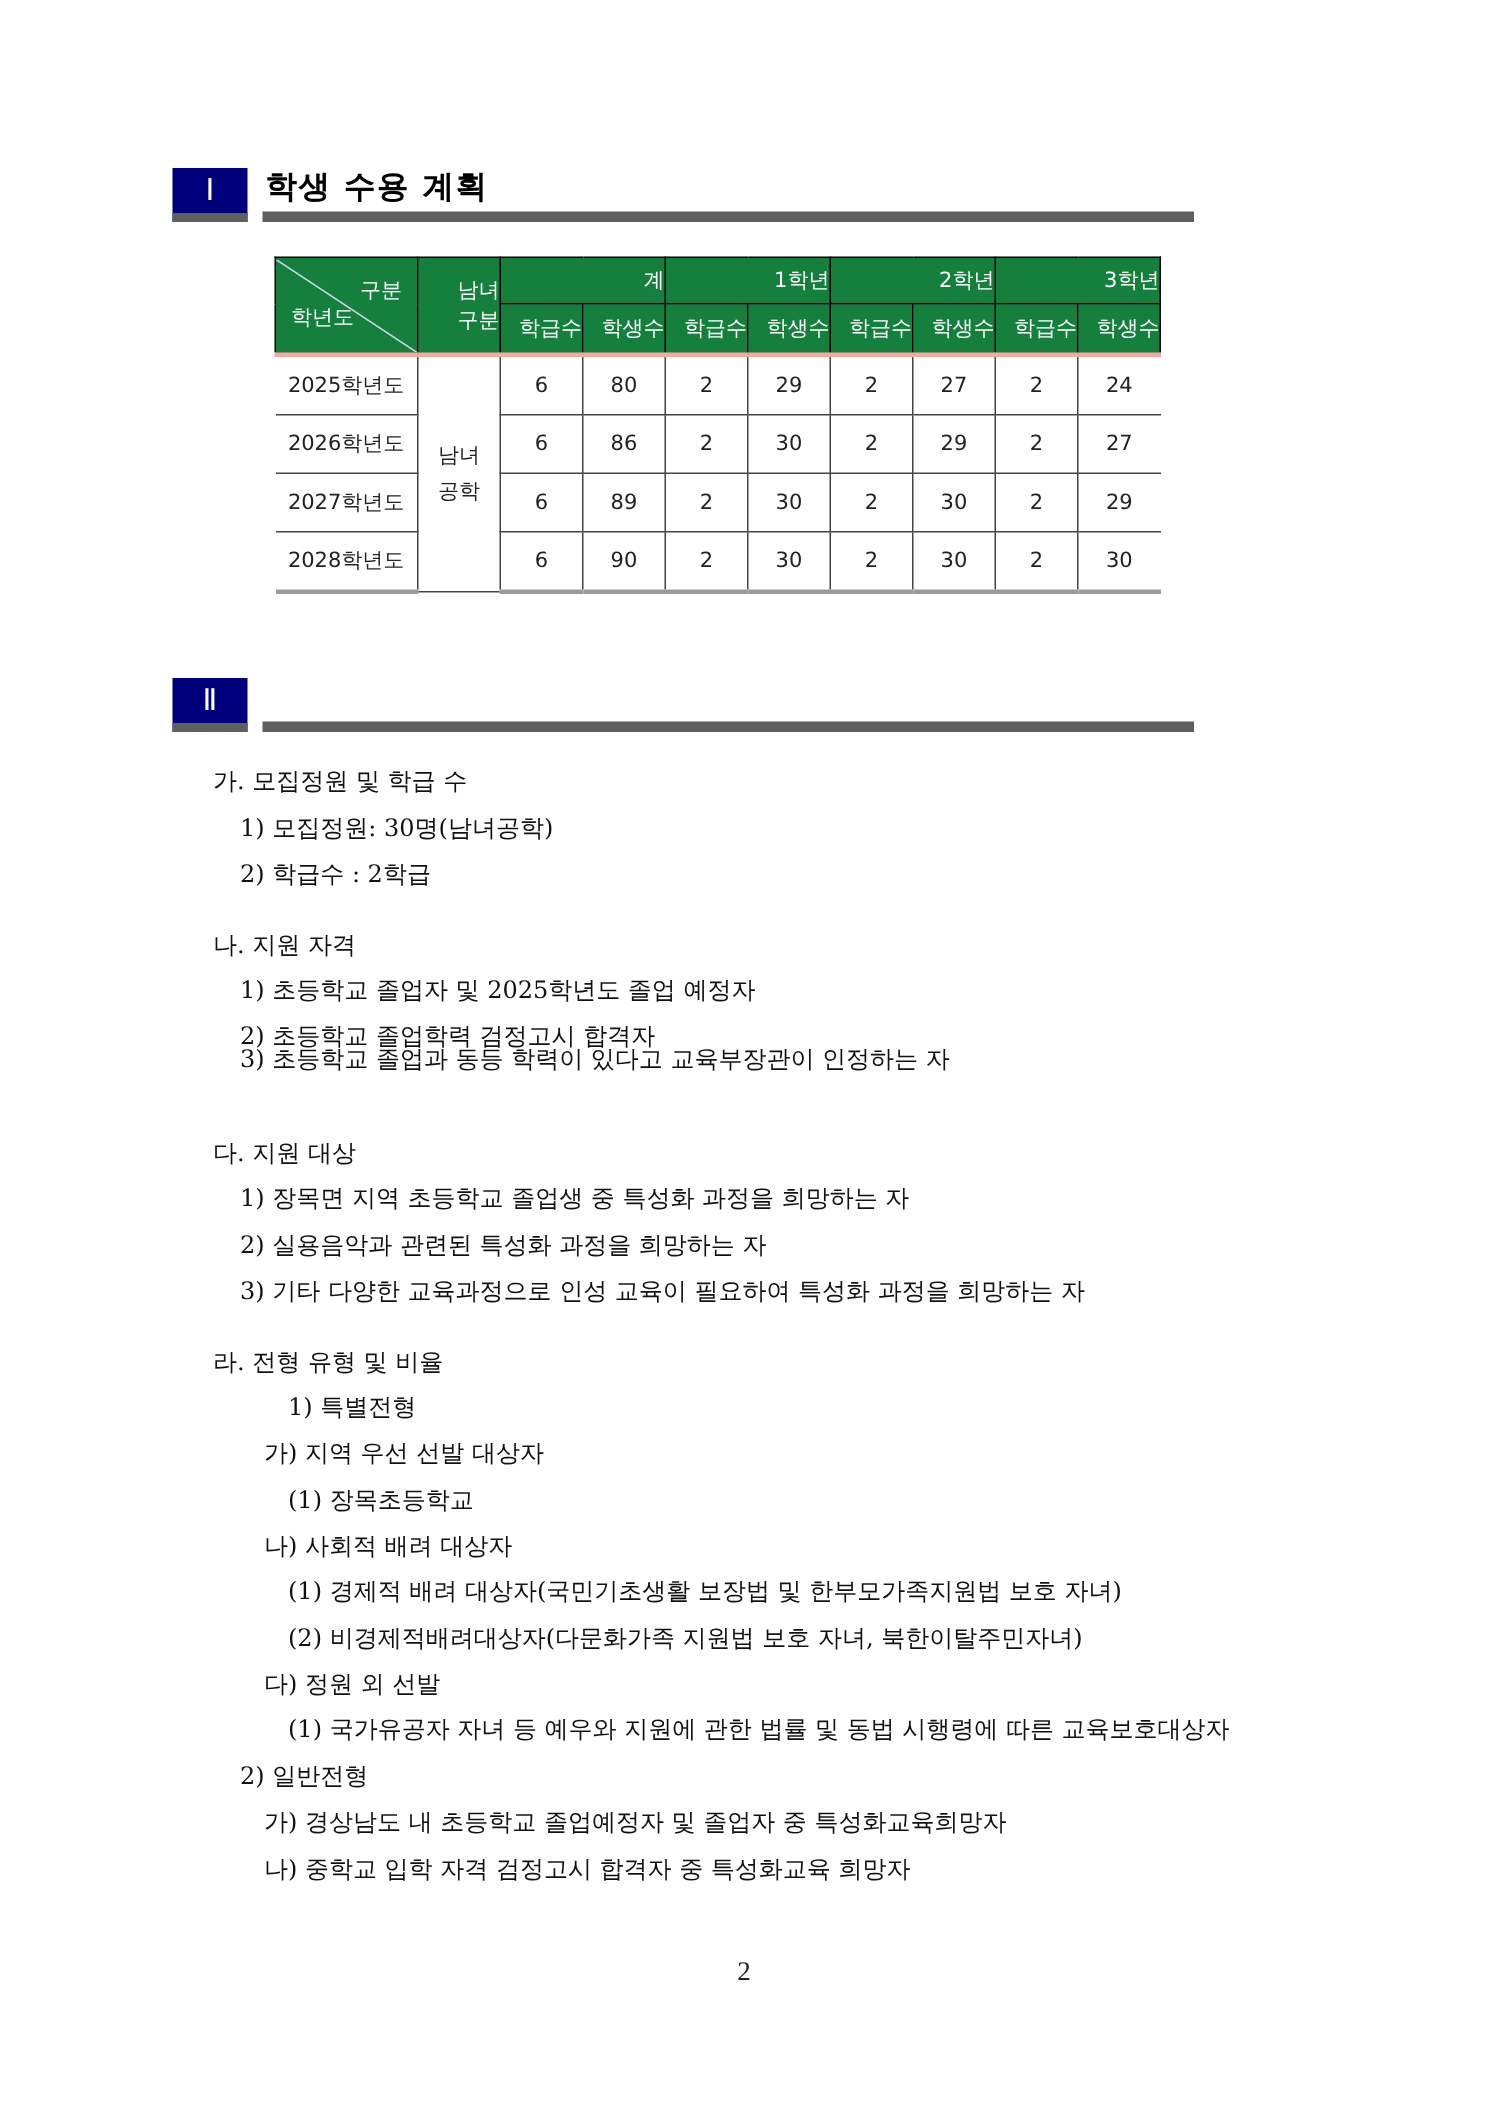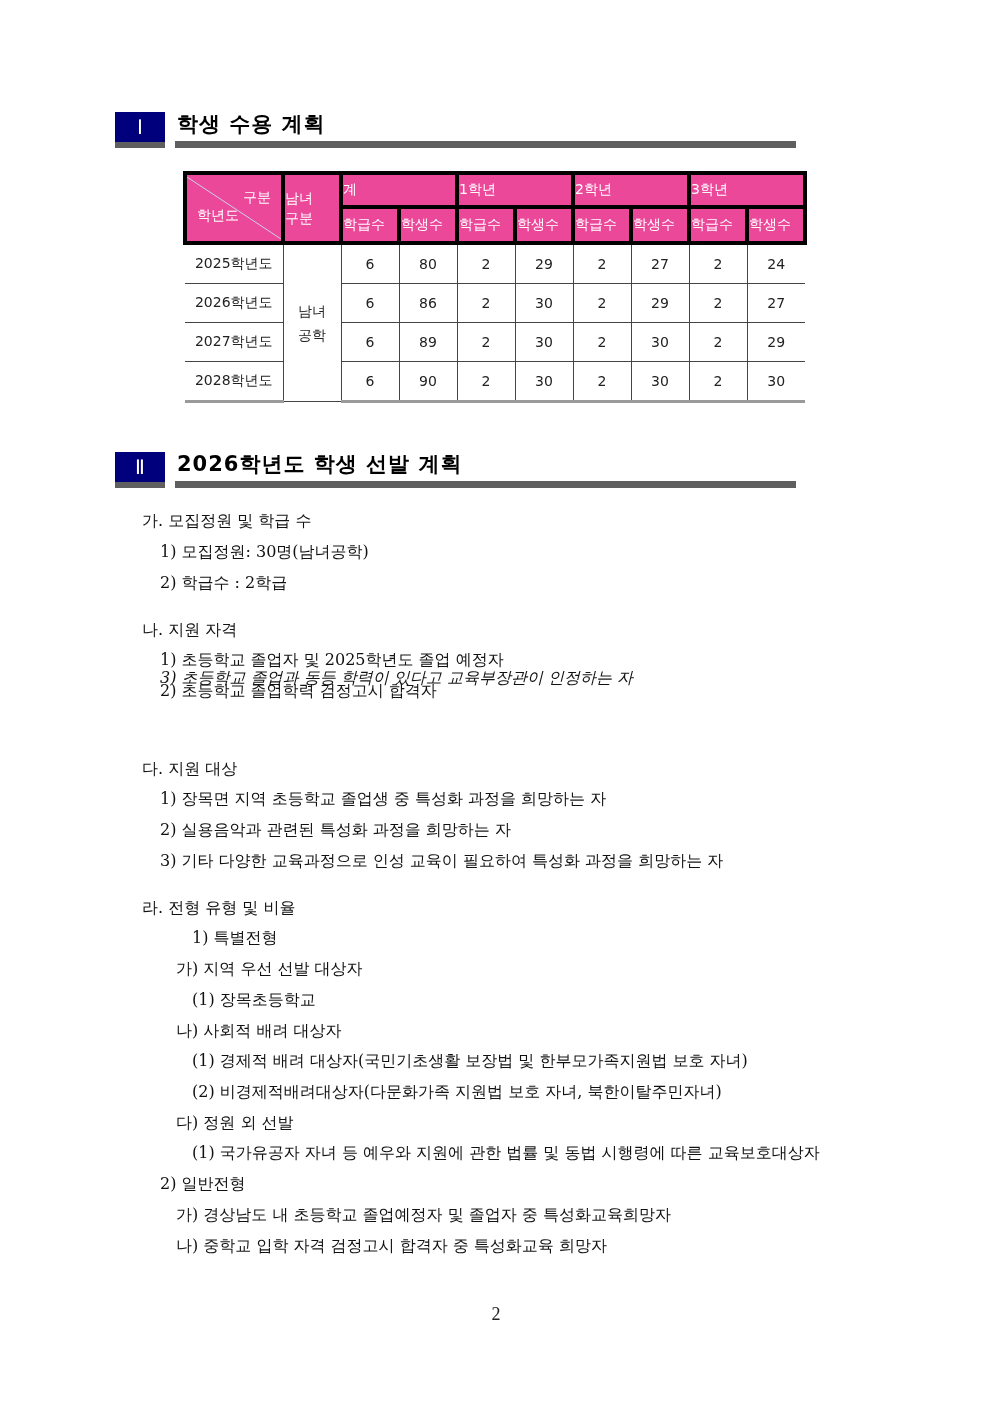--- a/index.html
+++ b/index.html
@@ -4,21 +4,21 @@
 <style>
   html, body { margin:0; padding:0; background:#ffffff; }
   body { width:992px; height:1403px; position:relative; font-family:"DejaVu Serif","Liberation Serif",serif; color:#111; overflow:hidden; }
   .sec-head { position:absolute; left:115px; width:681px; height:36px; }
   .sec-num { position:absolute; left:0; top:0; width:50px; height:36px; background:#00007d; color:#fff; font-family:"Liberation Serif",serif; font-size:20px; text-align:center; line-height:30px; }
   .sec-num::after { content:""; position:absolute; left:0; bottom:0; width:50px; height:6px; background:#5f5f5f; }
   .sec-title { position:absolute; left:62px; top:-2px; font-family:"DejaVu Sans","Liberation Sans",sans-serif; font-weight:bold; font-size:21px; letter-spacing:1px; color:#000; }
   .sec-bar { position:absolute; left:60px; right:0; bottom:0; height:7px; background:#5f5f5f; }
 
   table.plan { position:absolute; left:183px; top:171px; border-collapse:collapse; font-family:"DejaVu Sans","Liberation Sans",sans-serif; font-size:14px; }
-  table.plan th { background:#ec4899; color:#fff; font-weight:normal; border:4px solid #000000; padding:0; text-align:left; }
+  table.plan th { background:#15803d; color:#fff; font-weight:normal; border:1px solid #000000; padding:0; text-align:right; }
   table.plan td { border:1px solid #444; text-align:center; color:#222; height:38px; padding:0; }
   table.plan tr.h1 th { height:30px; }
   table.plan tr.h2 th { height:32px; }
   table.plan tbody tr:first-child td { border-top:3px solid #fca5a5; }
   table.plan tbody tr:last-child td { border-bottom:3px solid #9a9a9a; }
   table.plan td.yr, table.plan td.gen { }
   table.plan tbody td:first-child { border-left:none; }
   table.plan tbody td:last-child { border-right:none; }
   .diag { position:relative; width:94px; height:62px; overflow:hidden; }
   .diag svg { position:absolute; left:0; top:0; }
@@ -117,32 +117,31 @@
       <td>2</td>
       <td>30</td>
       <td>2</td>
       <td>30</td>
     </tr>
   </tbody>
 </table>
 
 <div class="sec-head" style="top:452px;">
   <div class="sec-num">Ⅱ</div>
-  <div class="sec-title">2026학년도 학생 선발 계획</div>
   <div class="sec-bar"></div>
 </div>
 
 <div class="body-text" id="outline">
     <div class="line" style="left: 142px; top: 511px;">가. 모집정원 및 학급 수</div>
     <div class="line" style="left: 160px; top: 542px;">1) 모집정원: 30명(남녀공학)</div>
     <div class="line" style="left: 160px; top: 573px;">2) 학급수 : 2학급</div>
     <div class="line" style="left: 142px; top: 620px;">나. 지원 자격</div>
     <div class="line" style="left: 160px; top: 650px;">1) 초등학교 졸업자 및 2025학년도 졸업 예정자</div>
     <div class="line" style="left: 160px; top: 681px;">2) 초등학교 졸업학력 검정고시 합격자</div>
-    <div class="line" style="left: 160px; top: 668px; font-style: italic;">3) 초등학교 졸업과 동등 학력이 있다고 교육부장관이 인정하는 자</div>
+    <div class="line" style="left: 160px; top: 696px;">3) 초등학교 졸업과 동등 학력이 있다고 교육부장관이 인정하는 자</div>
     <div class="line" style="left: 142px; top: 759px;">다. 지원 대상</div>
     <div class="line" style="left: 160px; top: 789px;">1) 장목면 지역 초등학교 졸업생 중 특성화 과정을 희망하는 자</div>
     <div class="line" style="left: 160px; top: 820px;">2) 실용음악과 관련된 특성화 과정을 희망하는 자</div>
     <div class="line" style="left: 160px; top: 851px;">3) 기타 다양한 교육과정으로 인성 교육이 필요하여 특성화 과정을 희망하는 자</div>
     <div class="line" style="left: 142px; top: 898px;">라. 전형 유형 및 비율</div>
     <div class="line" style="left: 160px; top: 928px; margin-left: 32px;">1) 특별전형</div>
     <div class="line" style="left: 176px; top: 959px;">가) 지역 우선 선발 대상자</div>
     <div class="line" style="left: 192px; top: 990px;">(1) 장목초등학교</div>
     <div class="line" style="left: 176px; top: 1021px;">나) 사회적 배려 대상자</div>
     <div class="line" style="left: 192px; top: 1051px;">(1) 경제적 배려 대상자(국민기초생활 보장법 및 한부모가족지원법 보호 자녀)</div>

